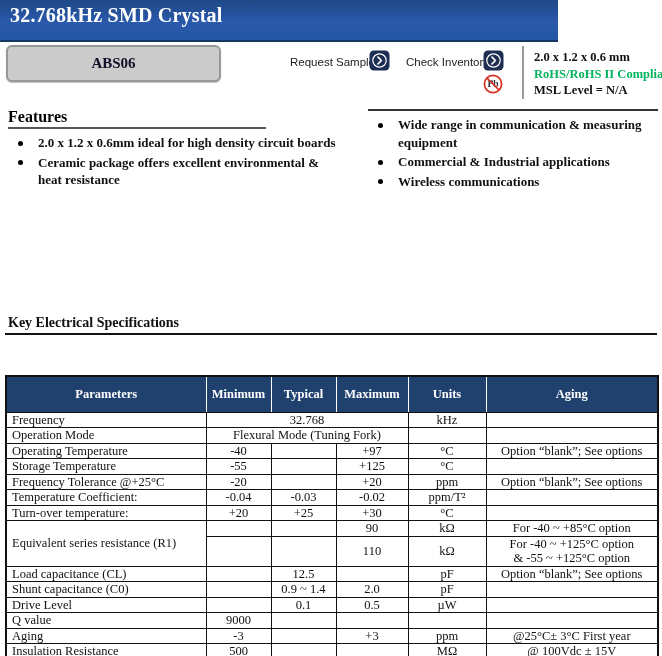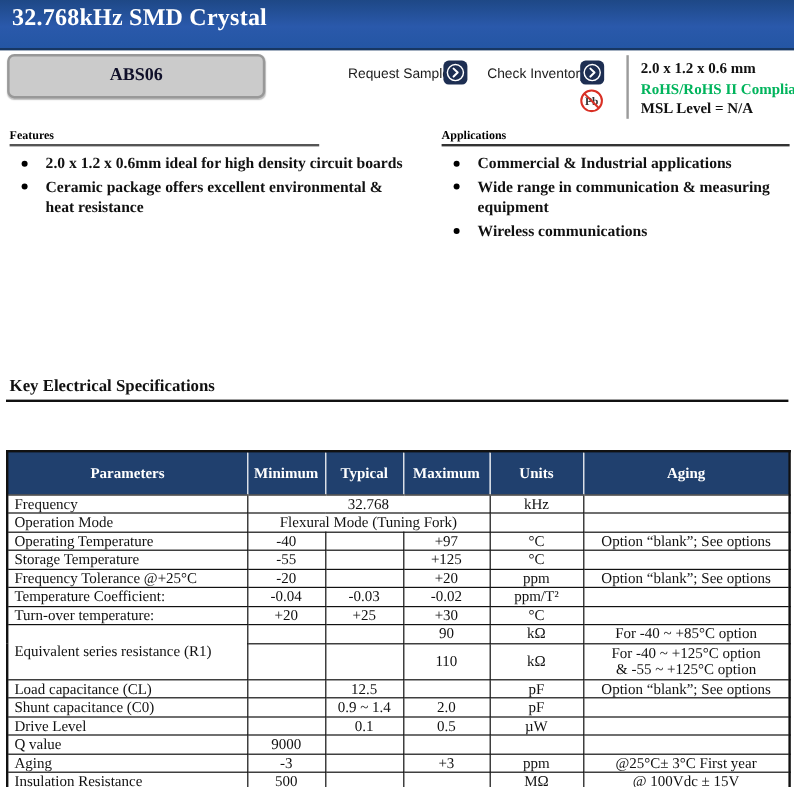--- a/index.html
+++ b/index.html
@@ -1,20 +1,20 @@
 <!DOCTYPE html>
 <html><head>
 <meta charset="utf-8">
 <style>
   * { margin:0; padding:0; box-sizing:border-box; }
   html,body { width:662px; height:656px; background:#fff; overflow:hidden;
               font-family:"Liberation Serif", serif; color:#111; }
 
   
-  .top-bar { position:absolute; left:0; top:0; width:662px; height:42px;
+  .top-bar { position:absolute; left:0; top:0; width:558px; height:42px;
              background:linear-gradient(180deg,#1e4886 0%, #2a59ab 55%, #2456a4 100%);
              border-bottom:2px solid #173763; }
   .top-bar h1 { color:#fff; font-size:20px; font-weight:bold; padding:4px 0 0 10px;
                 letter-spacing:.2px; }
 
   
   .part-box { position:absolute; left:6px; top:45px; width:215px; height:37px;
               background:#cbcbcb; border:2px solid #989898; border-radius:6px;
               text-align:center; line-height:33px; font-size:15px; font-weight:bold;
               color:#10102a; box-shadow:0 1px 1px rgba(0,0,0,.25); }
@@ -32,21 +32,21 @@
                border-left:2px solid #9b9b9b; }
 
   .info-block { position:absolute; left:534px; top:49px; font-size:12.5px;
                 font-weight:bold; line-height:16.5px; white-space:nowrap; }
   .info-green { color:#00b45c; }
 
   
   .col-section { position:absolute; top:108px; }
   #features { left:8px;  width:330px; }
   #applications { left:368px; width:292px; }
-  .col-section h2 { font-size:10px; font-weight:bold; color:#000; }
+  .col-section h2 { font-size:16px; font-weight:bold; color:#000; }
   .rule { border-bottom:2px solid #555; margin-top:1px; }
   #features .rule { width:258px; }
   #applications .rule { width:290px; border-color:#333; }
   .bullets { list-style:none; margin-top:5px; }
   .bullets li { position:relative; padding-left:30px; font-size:13px;
                 line-height:17.5px; margin-bottom:2px;font-weight:bold; }
   .bullets li::before { content:""; position:absolute; left:10px; top:6.5px;
                         width:5px; height:5px; border-radius:50%; background:#000; }
 
   
@@ -111,25 +111,24 @@
 <div class="col-section" id="features">
   <h2>Features</h2>
   <div class="rule"></div>
   <ul class="bullets">
       <li>2.0 x 1.2 x 0.6mm ideal for high density circuit boards</li>
       <li>Ceramic package offers excellent environmental &amp; heat resistance</li>
     </ul>
 </div>
 
 <div class="col-section" id="applications">
-  <h2>Applications</h2>
   <div class="rule"></div>
   <ul class="bullets">
+      <li>Wide range in communication &amp; measuring equipment</li>
       <li>Commercial &amp; Industrial applications</li>
-      <li>Wide range in communication &amp; measuring equipment</li>
       <li>Wireless communications</li>
     </ul>
 </div>
 
 <div class="specs-heading">Key Electrical Specifications</div>
 <div class="specs-rule"></div>
 
 <table class="specs">
   <colgroup>
       <col style="width: 200px;">

